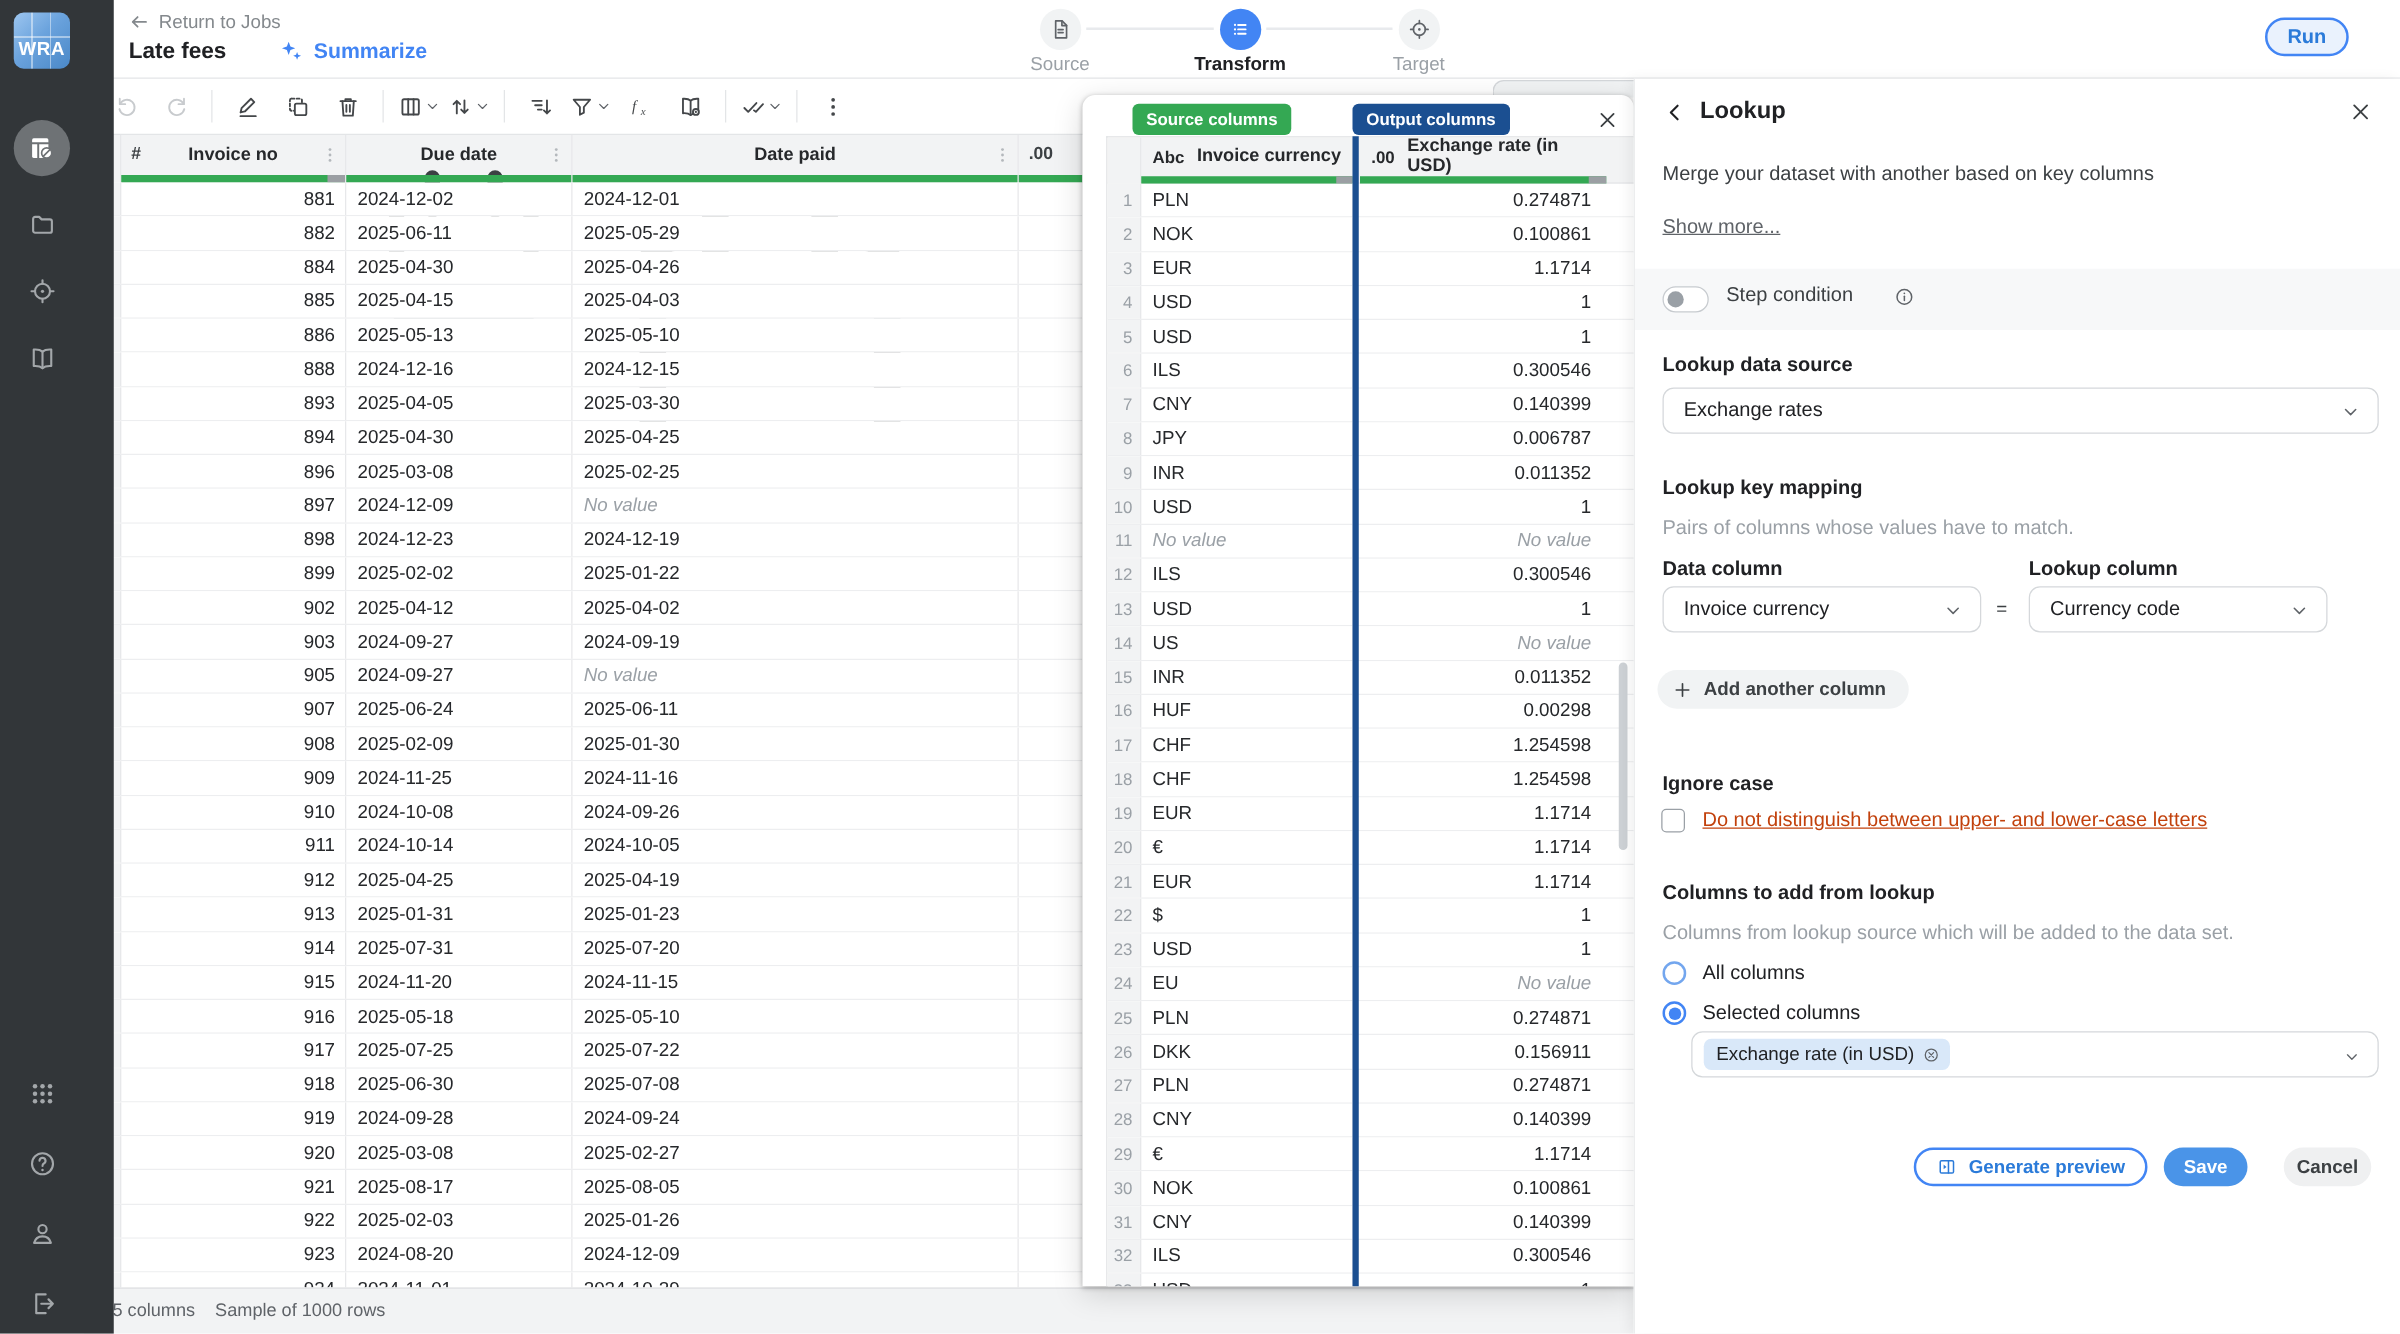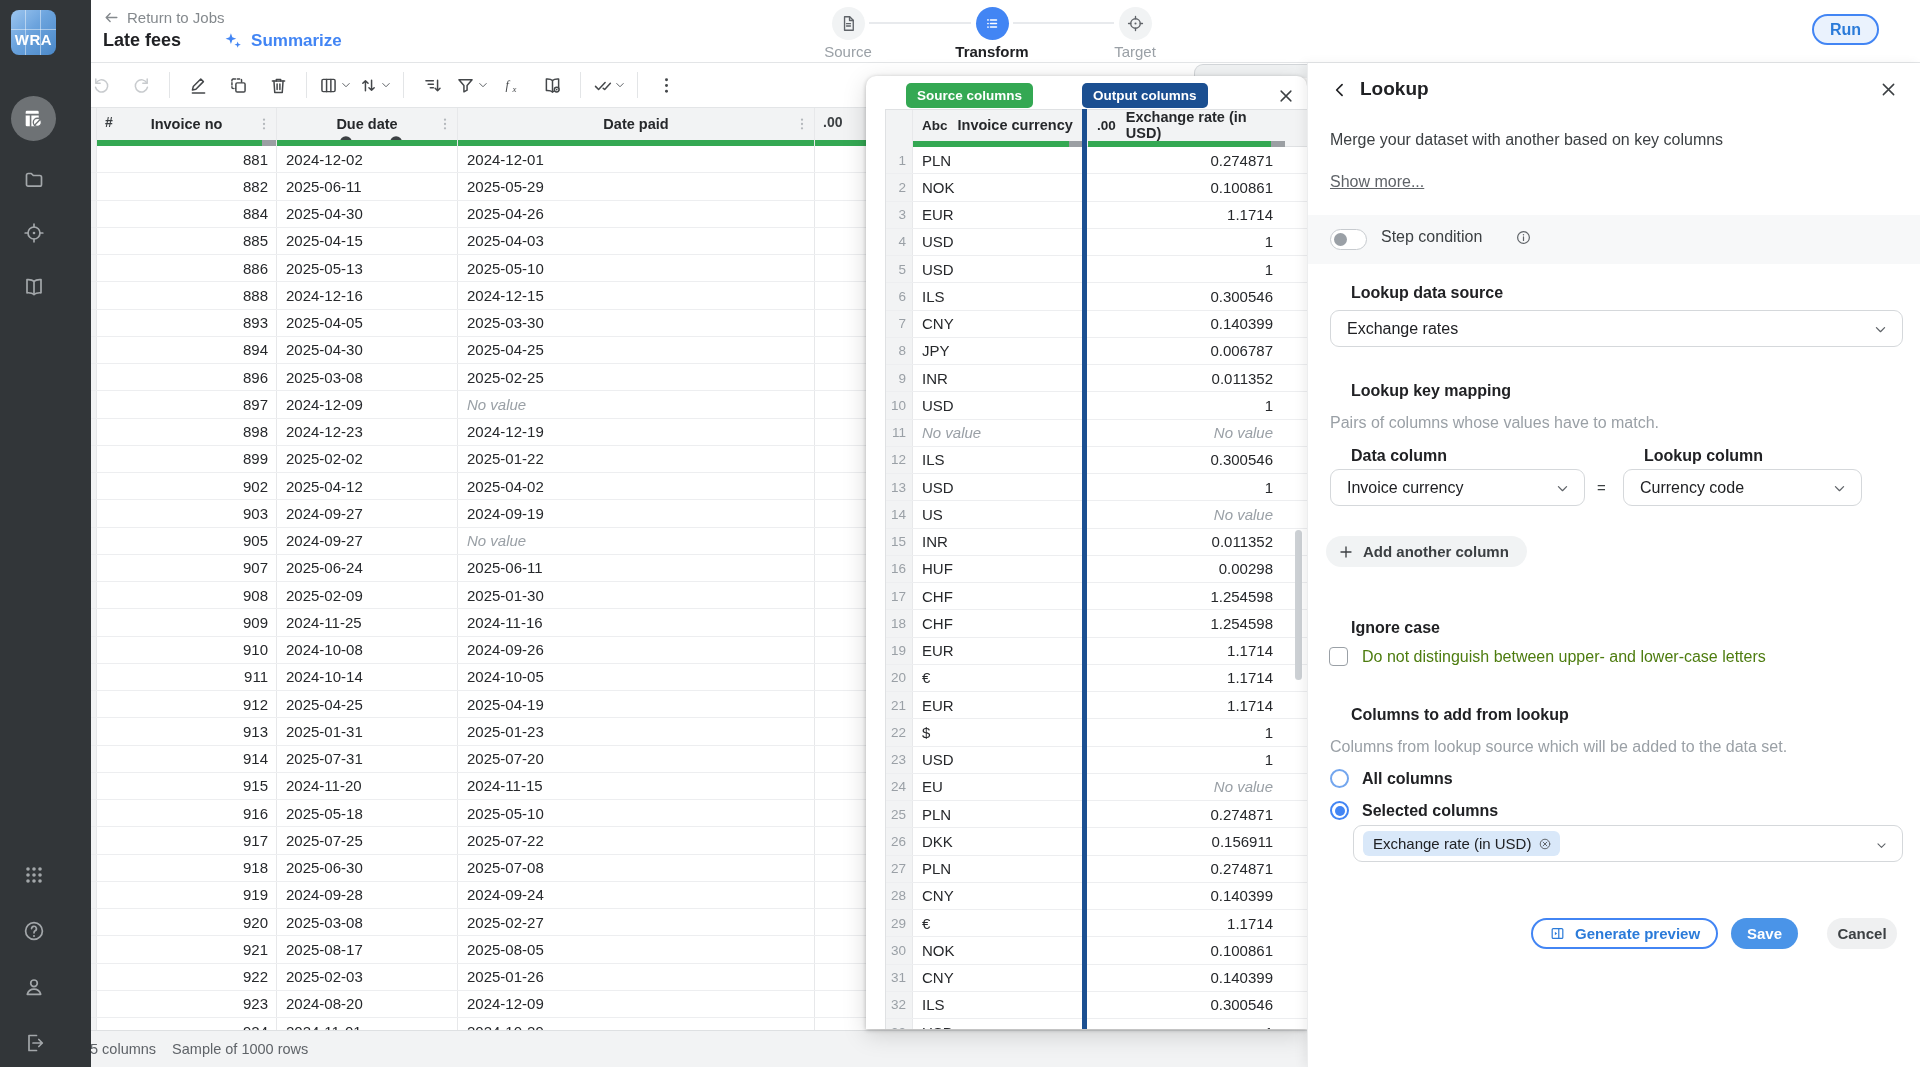--- a/index.html
+++ b/index.html
@@ -119,37 +119,37 @@
   .panel .pback { position:absolute; left:22px; top:5px; width:20px; height:20px; color:#202124; cursor:pointer; background:none; border:none; }
   .panel .ptitle { position:absolute; left:52px; top:3px; font-size:19px; font-weight:bold; }
   .panel .pclose { position:absolute; right:22px; top:5px; width:19px; height:19px; color:#3C4043; cursor:pointer; background:none; border:none; }
   .panel .pdesc { position:absolute; left:22px; top:68px; font-size:16px; color:#3C4043; }
   .panel .showmore { position:absolute; left:22px; top:110px; font-size:16px; color:#5F6368; text-decoration:underline; cursor:pointer; }
   .stepband { position:absolute; left:0; top:152px; width:100%; height:49px; background:#F7F8F9; }
   .toggle { position:absolute; left:22px; top:14px; width:37px; height:21px; border-radius:11px; background:#fff; border:1px solid #C7CBCF; cursor:pointer; }
   .toggle .knob { position:absolute; left:3px; top:3px; width:13px; height:13px; border-radius:50%; background:#9AA0A6; }
   .stepband .lbl { position:absolute; left:73px; top:13px; font-size:16px; color:#3C4043; }
   .stepband .info { position:absolute; left:207px; top:14px; width:17px; height:17px; color:#5F6368; }
-  .seclabel { position:absolute; left:22px; font-size:16px; font-weight:bold; color:#202124;margin-left:21px; }
+  .seclabel { position:absolute; left:22px; font-size:16px; font-weight:bold; color:#202124; }
   .subtext { position:absolute; left:22px; font-size:16px; color:#9AA0A6; }
   .select { position:absolute; border:1px solid #D5D8DB; border-radius:9px; background:#fff; height:37px; cursor:pointer;
             display:flex; align-items:center; font-size:16px; color:#202124; padding-left:16px; }
   .select .chevd { position:absolute; right:14px; top:11px; width:15px; height:15px; color:#5F6368; }
   .eq { position:absolute; font-size:15px; color:#3C4043; }
   .addbtn { position:absolute; left:18px; top:473px; height:31px; padding:0 18px 0 12px; border:none; border-radius:16px; background:#F1F3F4;
             font-size:15px; font-weight:bold; color:#3C4043; display:flex; align-items:center; gap:9px; cursor:pointer; font-family:inherit; }
   .addbtn .icon { width:16px; height:16px; color:#3C4043; }
   .checkrow { position:absolute; left:21px; top:584px; display:flex; align-items:center; gap:14px; }
   .checkbox { width:19px; height:19px; border:1.5px solid #9AA0A6; border-radius:4px; background:#fff; cursor:pointer; flex:none; }
-  .checkrow span { font-size:16px; color:#4d7c0f; }
+  .checkrow span { font-size:16px; color:#c2410c;text-decoration:underline; }
   .radiorow { position:absolute; left:22px; display:flex; align-items:center; gap:13px; cursor:pointer; }
   .radio { width:19px; height:19px; border-radius:50%; border:2px solid #73A6EE; background:#fff; flex:none; position:relative; }
   .radio.sel { border-color:var(--accent); }
   .radio.sel::after { content:""; position:absolute; left:2.5px; top:2.5px; width:10px; height:10px; border-radius:50%; background:var(--accent); }
-  .radiorow span { font-size:16px; color:#202124;font-weight:bold; }
+  .radiorow span { font-size:16px; color:#202124; }
   .chip { height:25px; background:#D9E8F9; border-radius:6px; display:flex; align-items:center; gap:7px; padding:0 8px 0 10px;
           font-size:15px; color:#202124; }
   .chip .icon { width:14px; height:14px; color:#5F6368; cursor:pointer; }
   .btnrow { position:absolute; left:0; top:855px; width:100%; height:31px; }
   .btn-preview { position:absolute; left:223px; top:0; height:31px; padding:0 16px; border-radius:16px; background:#fff;
                  border:2px solid var(--accent); color:#2B7BD9; font-size:15px; font-weight:bold; display:flex; align-items:center; gap:9px;
                  cursor:pointer; font-family:inherit; }
   .btn-preview .icon { width:17px; height:17px; }
   .btn-save { position:absolute; left:423px; top:0; width:67px; height:31px; border:none; border-radius:16px; background:#4A94E8;
               color:#fff; font-size:15px; font-weight:bold; cursor:pointer; font-family:inherit; }

